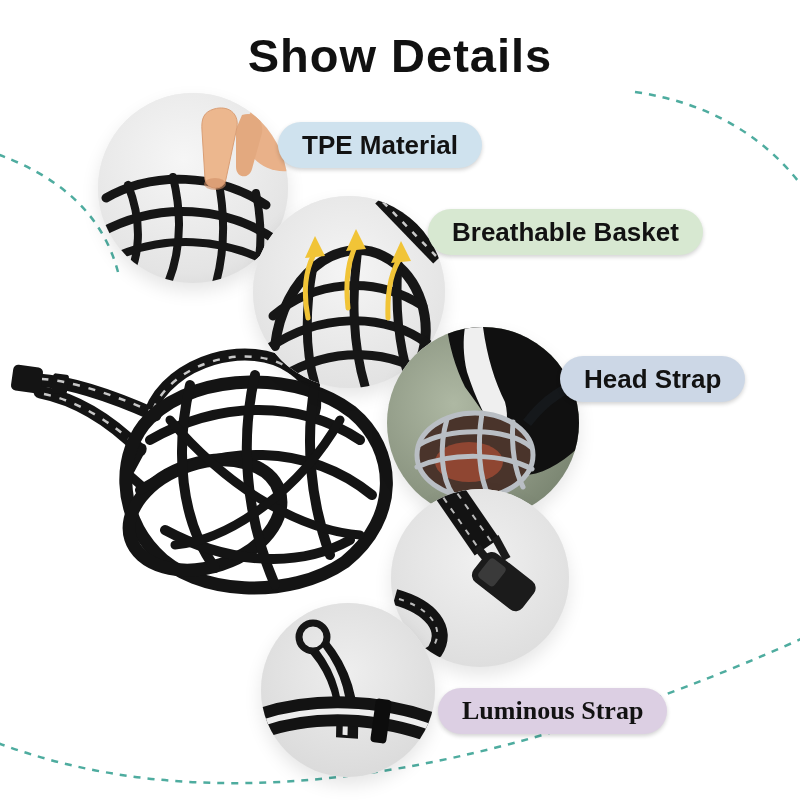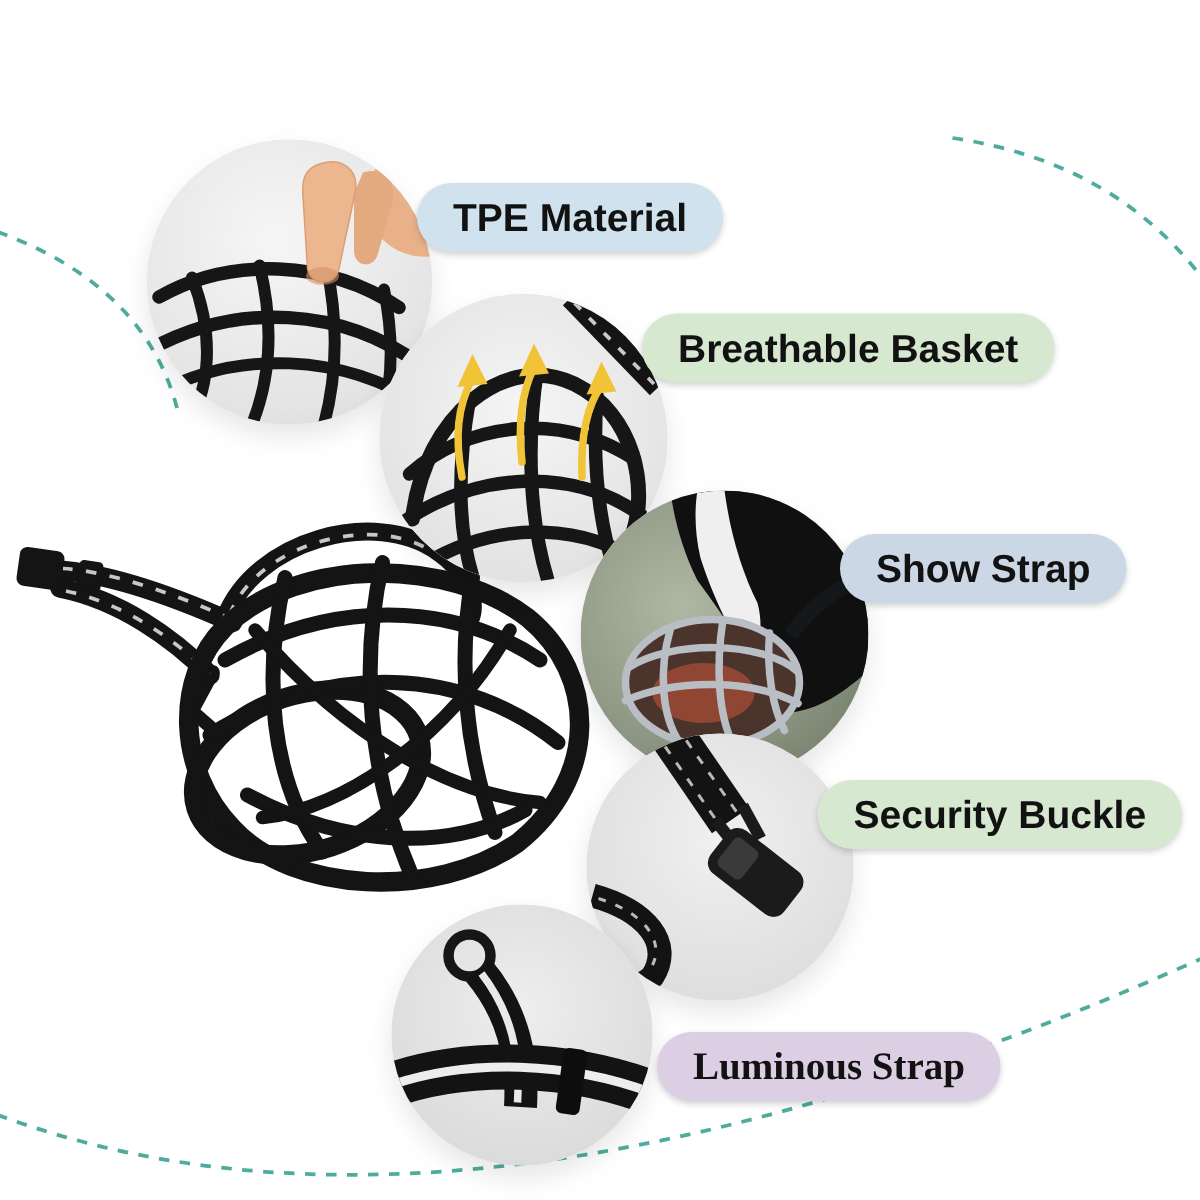--- a/index.html
+++ b/index.html
@@ -39,20 +39,21 @@
 <div class="stage">
 
   <svg class="dashes" width="800" height="800" viewBox="0 0 800 800">
     <g fill="none" stroke="#2f9e8e" stroke-width="2.5" stroke-dasharray="7 7" opacity="0.85">
       <path d="M -15,150 Q 95,185 118,272"></path>
       <path d="M 635,92 Q 745,108 805,190"></path>
       <path d="M -15,738 Q 300,865 810,635"></path>
     </g>
   </svg>
 
+  <h1 class="title" style="color: rgb(17, 17, 17);">Show Details</h1>
 
   <svg class="muzzle-photo" viewBox="0 0 430 330">
     <g fill="none" stroke="#141414" stroke-linecap="round">
       <path d="M155,115 C110,95 70,82 38,80" stroke-width="13"></path>
       <path d="M40,92 C80,100 115,125 140,150" stroke-width="13"></path>
       <path d="M150,112 C170,60 250,38 292,68" stroke-width="12"></path>
       <path d="M292,68 C312,82 318,100 314,112" stroke-width="12"></path>
       <path d="M142,148 l-14,26 l16,14" stroke-width="9"></path>
     </g>
     <rect x="12" y="66" width="30" height="26" rx="5" fill="#141414" transform="rotate(8 27 79)"></rect>
@@ -207,17 +208,16 @@
       <path d="M58,44 C80,70 88,100 86,135" stroke="#131313" stroke-width="22" fill="none"></path>
       <path d="M60,46 C80,72 86,100 84,132" stroke="#e9e9e9" stroke-width="5" fill="none"></path>
       <path d="M-5,122 C50,102 120,104 180,128" stroke="#131313" stroke-width="30" fill="none"></path>
       <path d="M-5,122 C50,102 120,104 180,128" stroke="#ededed" stroke-width="6" fill="none"></path>
       <rect x="112" y="96" width="16" height="44" rx="4" fill="#0d0d0d" transform="rotate(8 120 118)"></rect>
     </svg>
   </div>
 
   <div class="pill p1" style="background: rgb(207, 226, 238);">TPE Material</div>
   <div class="pill p2" style="background: rgb(215, 232, 209);">Breathable Basket</div>
-  <div class="pill p3" style="background: rgb(204, 215, 230);">Show Strap</div>
-  <div class="pill p4" style="background: rgb(215, 232, 209);">Security Buckle</div>
+  <div class="pill p3" style="background: rgb(204, 215, 230);">Head Strap</div>
   <div class="pill p5" style="background: rgb(220, 207, 227);">Luminous Strap</div>
 
 </div>
 
 </body></html>

